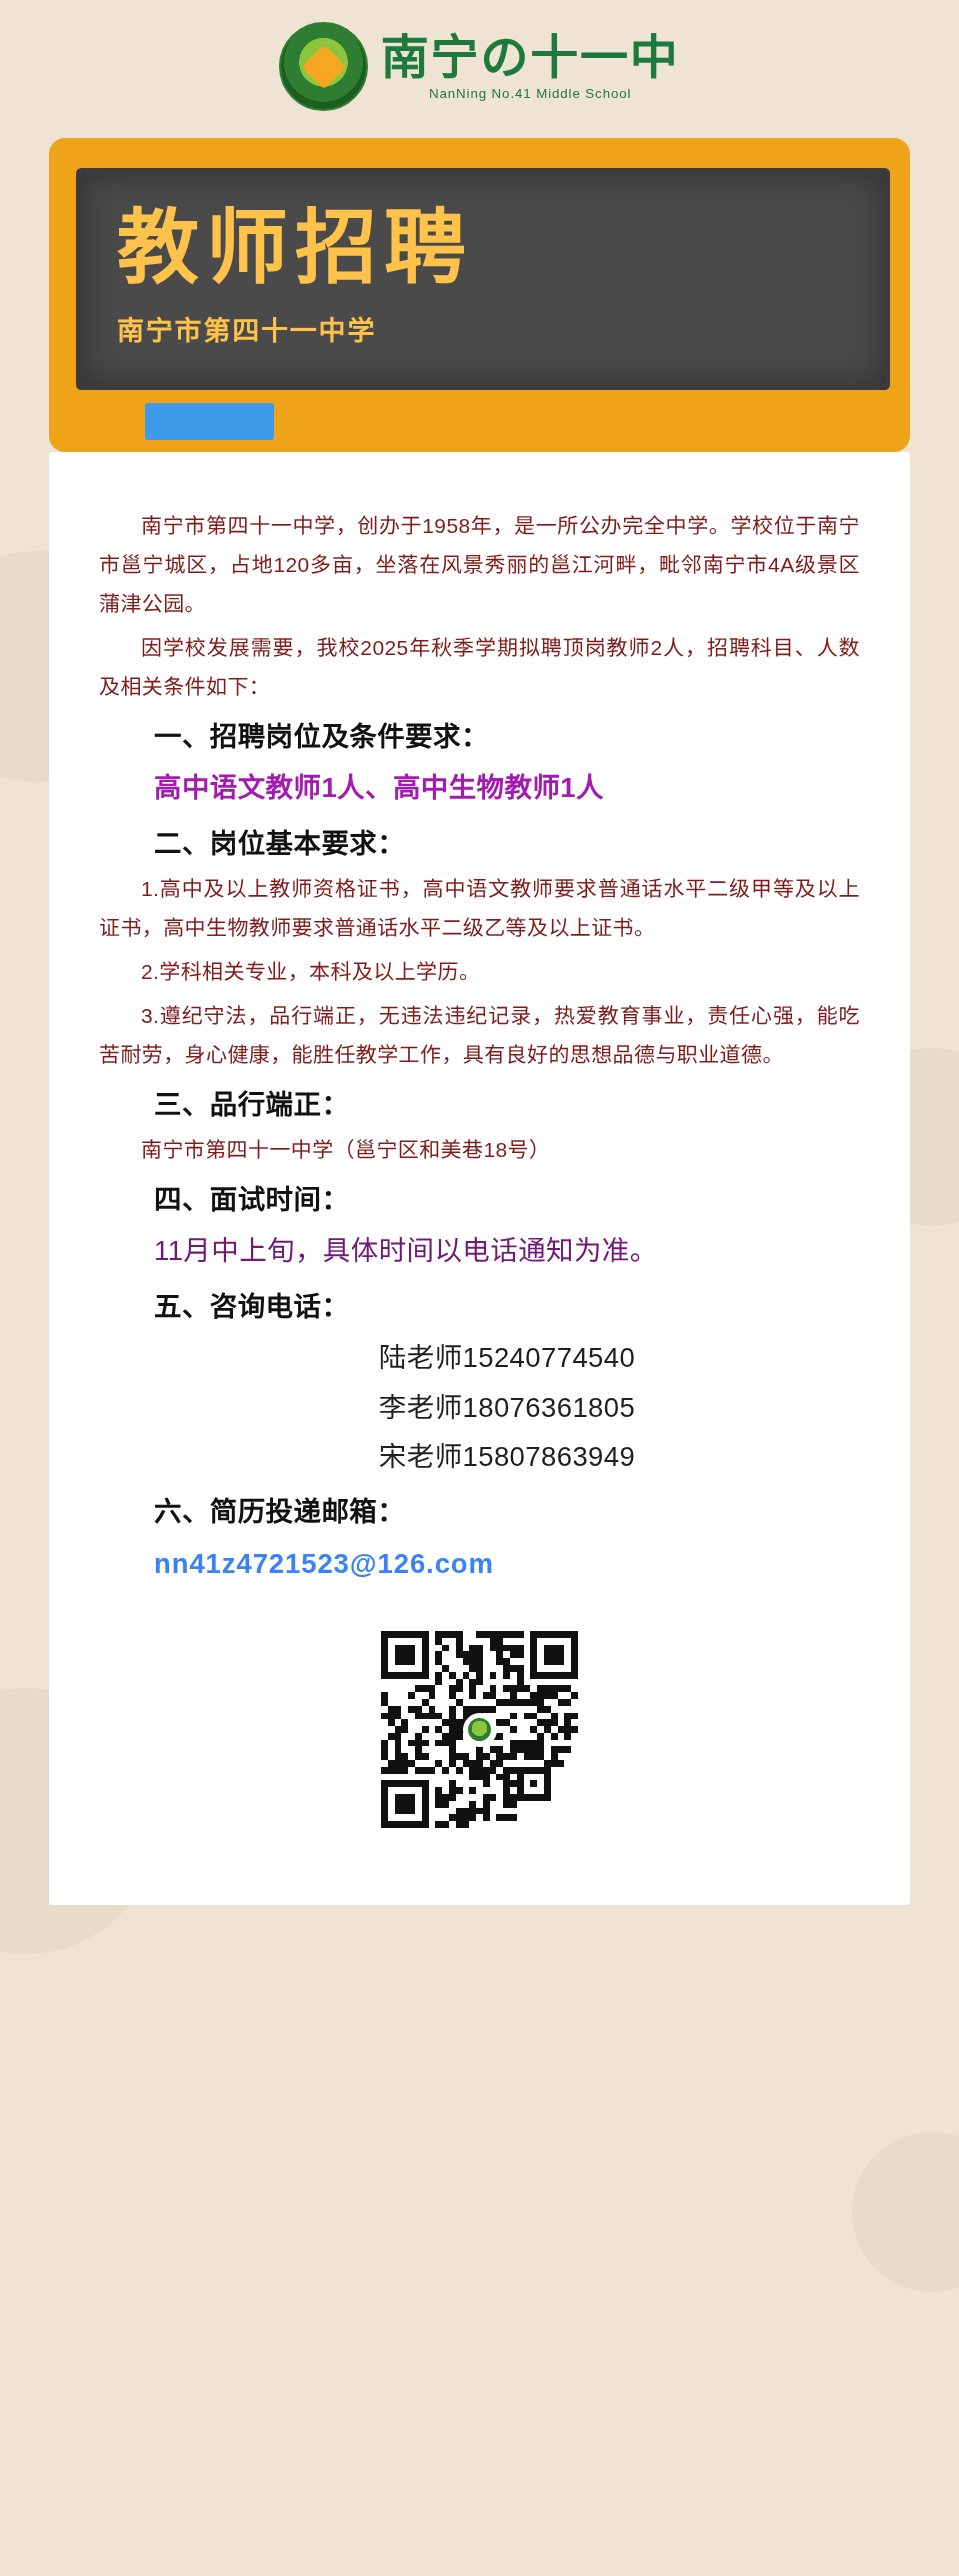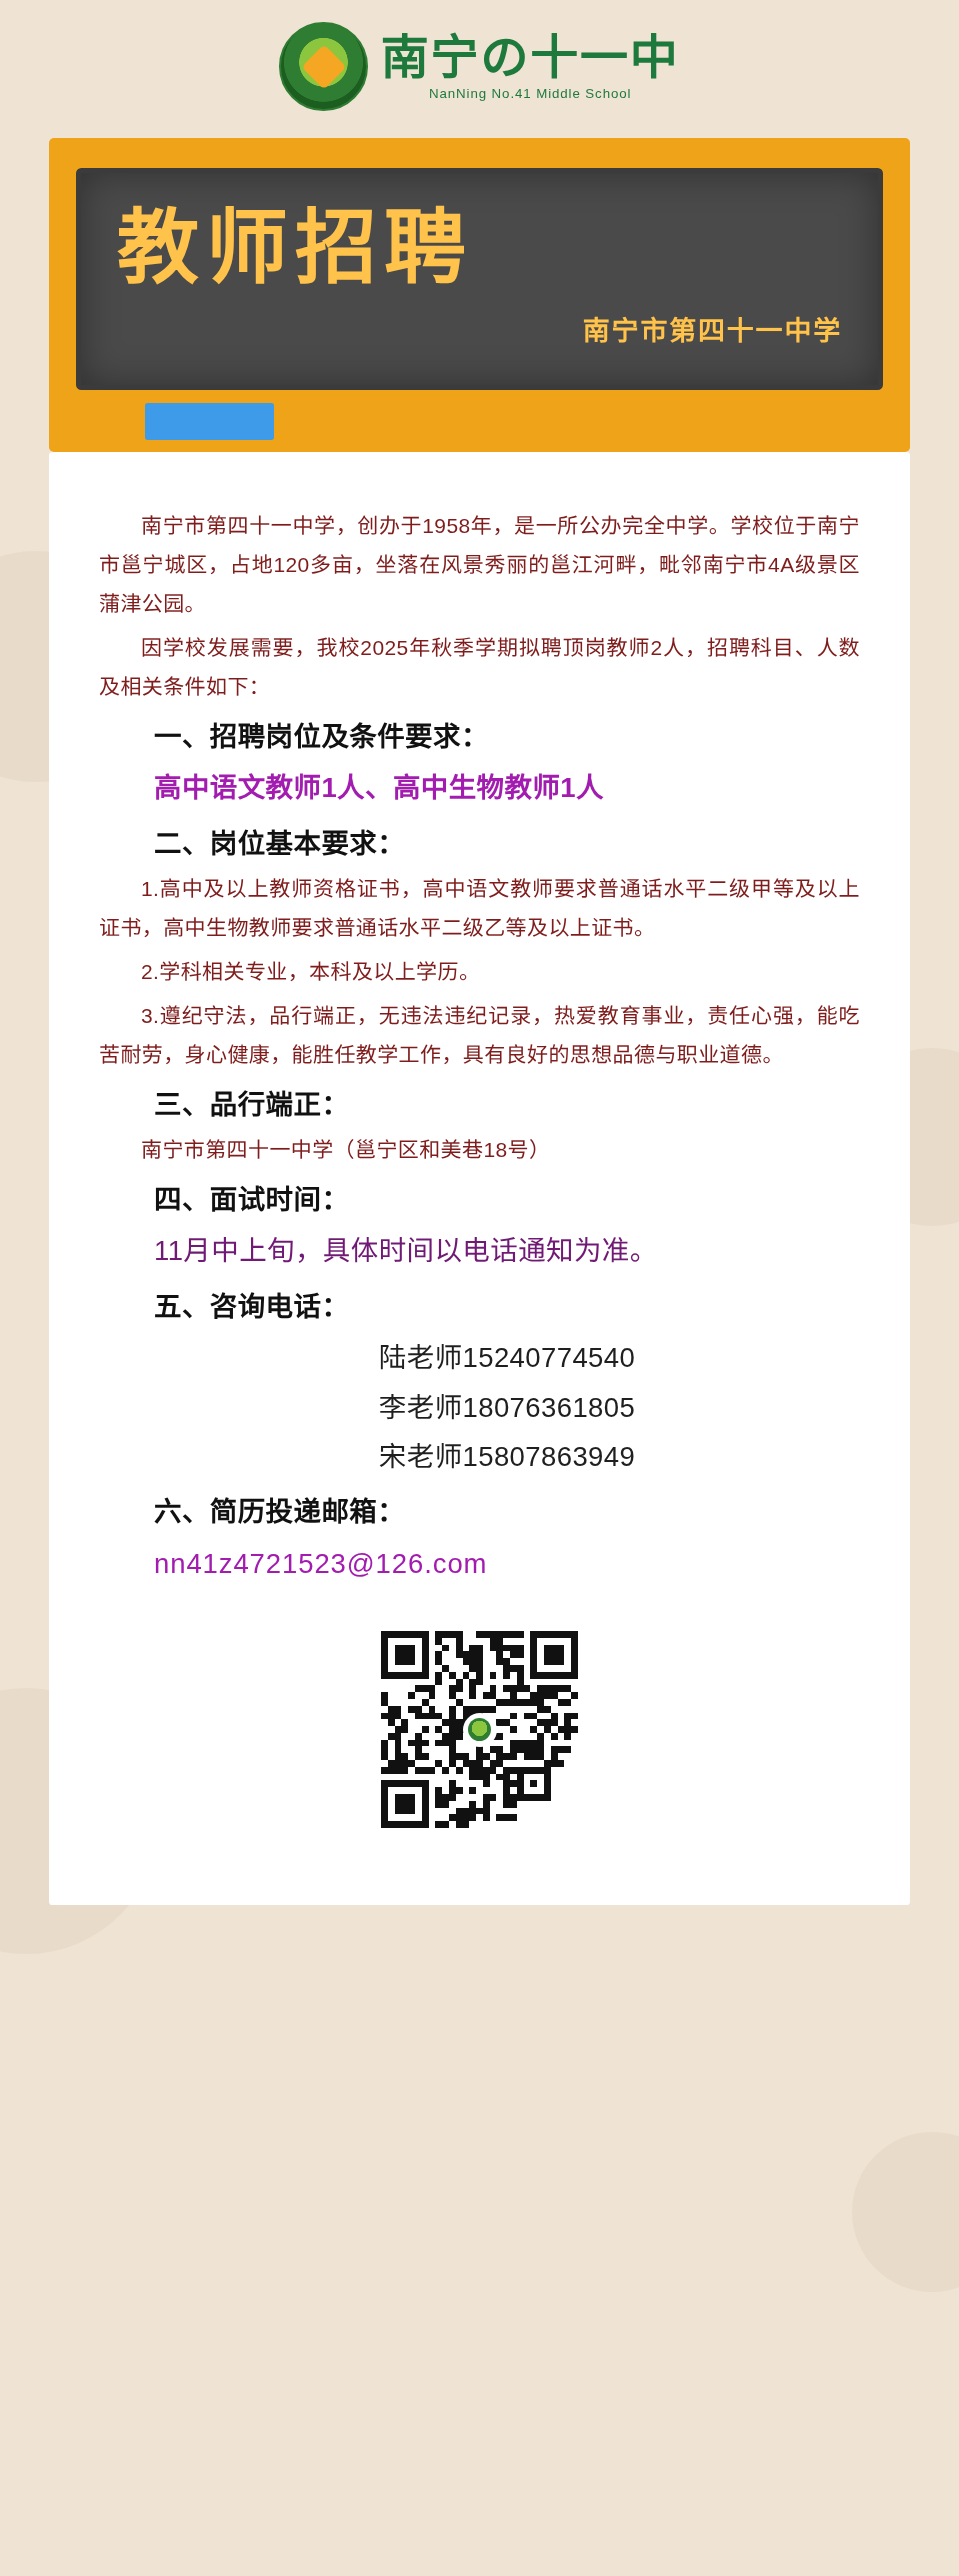--- a/index.html
+++ b/index.html
@@ -79,22 +79,22 @@
     letter-spacing: 0.9px;
     margin-top: 3.6px;
     text-align: center;
   }
 
   
   .banner-wrap {
     position: relative;
     margin: 5.3px 49px 0 49px;
     background: #efa319;
-    border-radius: 5px;
-    padding: 30px 27px 62px 27px;
+    border-radius: 16px;
+    padding: 30px 20px 62px 27px;
   }
   .board {
     background: #4a4a4a;
     border: 5.3px solid #3b3b3b;
     border-radius: 5.3px;
     padding: 30px 36px 37px 36px;
     box-shadow: inset 0 0 36px rgba(0,0,0,.35);
   }
   .board-title {
     color: #ffc24b;
@@ -102,21 +102,20 @@
     font-weight: bold;
     letter-spacing: 7px;
     line-height: 1.1;
     font-family: "DejaVu Sans", "Liberation Sans", sans-serif;
   }
   .board-sub {
     color: #ffc24b;
     font-size: 27px;
     font-weight: bold;
     letter-spacing: 1.8px;
-    text-align: right;
     margin-top: 16px;
   }
   .chalk-tray {
     position: absolute;
     left: 96px;
     bottom: 12.4px;
     width: 129px;
     height: 37px;
     background: #3d9be9;
     border-radius: 2.7px;
@@ -171,24 +170,25 @@
     line-height: 1.8;
     color: #1f1f1f;
     margin: 0;
     text-indent: 2em;
     letter-spacing: 0.4px;
     text-align: center;
   }
   .email-line {
     font-size: 27.5px;
     line-height: 1.9;
-    color: #a21caf;
+    color: #3b82f6;
     margin: 0;
     text-indent: 2em;
     letter-spacing: 0.9px;
+    font-weight: bold;
   }
 
   
   .qr-wrap {
     display: flex;
     justify-content: center;
     padding: 41px 0 41px 0;
   }
   .qr {
     width: 197px;

